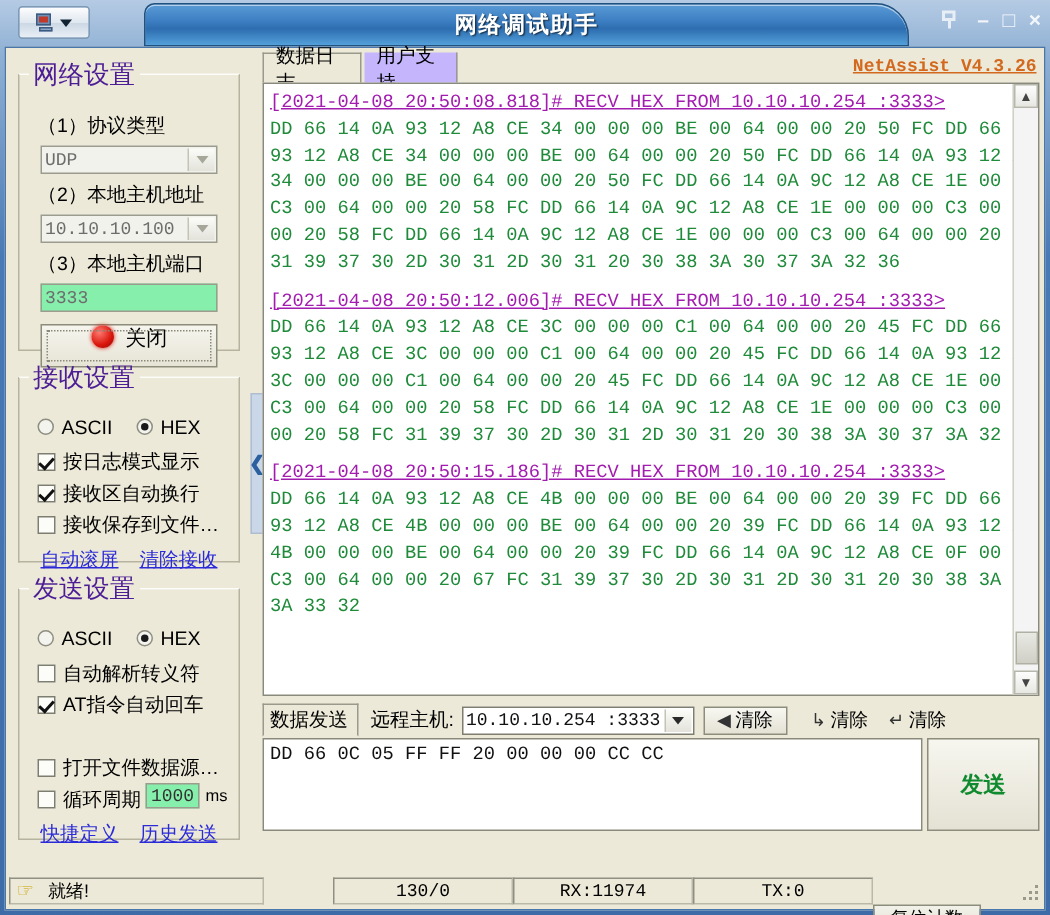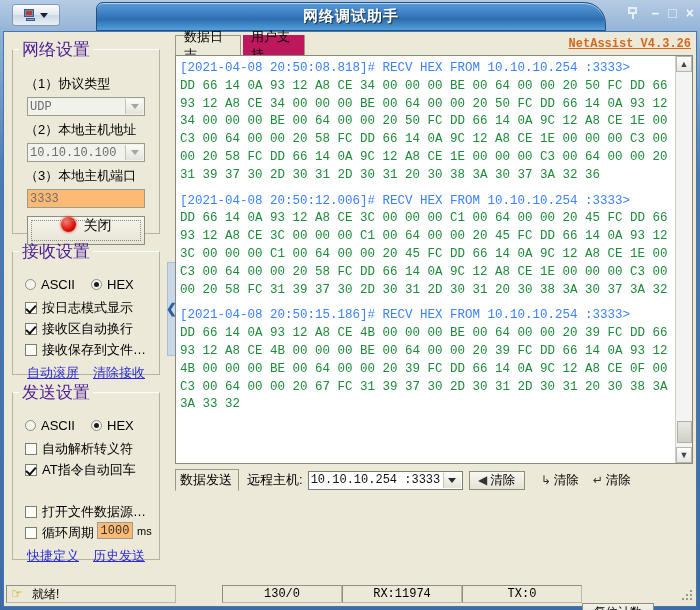--- a/index.html
+++ b/index.html
@@ -70,21 +70,21 @@
   }
   fieldset.grp > legend{
     margin-left:6px;padding:0 3px;font-size:17px;color:#4c1d95;
   }
   .lbl{font-size:13px;color:#000;}
   .field{
     box-sizing:border-box;border:1px solid #9b9b8e;background:#f2f2ec;
     font-family:"Liberation Mono", monospace;font-size:12px;color:#6d6d6d;
     display:flex;align-items:center;padding-left:2px;
   }
-  .field.editable{background:#fdba74;}
+  .field.editable{background:#86efac;}
   .combo{position:relative;}
   .combo .arrowbox{
     position:absolute;right:1px;top:1px;bottom:1px;width:17px;
     background:linear-gradient(to bottom,#fbfbf8,#e3e3db);
     border-left:1px solid #c3c3b6;
     display:flex;align-items:center;justify-content:center;
   }
   .tri-dn{width:0;height:0;border-left:4px solid transparent;border-right:4px solid transparent;border-top:5px solid #a6a699;}
   .tri-dn.blk{border-top-color:#2a2a2a;}
 
@@ -142,37 +142,37 @@
   .tab{
     position:absolute;top:1px;height:21px;box-sizing:border-box;
     display:flex;align-items:center;justify-content:center;
     font-size:13px;color:#000;padding:0 8px;
   }
   .tab.active{
     background:#ece9d8;border:1px solid #9a9a8c;border-bottom:1px solid #ece9d8;
     font-weight:normal;
   }
   .tab.inactive{
-    background:#be185d;border-right:1px solid #9a9a8c;
+    background:#c4b5fd;border-right:1px solid #9a9a8c;
   }
   #version{
     position:absolute;right:2px;top:3px;font-family:"Liberation Mono",monospace;
     font-size:12px;font-weight:bold;color:#d2691e;text-decoration:underline;
   }
   #logbox{
     position:absolute;left:0;top:21px;width:518px;height:409px;
     background:#ffffff;border:1px solid #8a8a7c;box-sizing:border-box;
     overflow:hidden;
   }
   #logcontent{
     position:absolute;left:4px;top:4px;right:18px;top:4px;
     font-family:"Liberation Mono","DejaVu Sans Mono",monospace;
     font-size:12.5px;line-height:17.8px;white-space:pre;
   }
-  .loghdr{color:#3b82f6;}
+  .loghdr{color:#a21caf;text-decoration:underline;}
   .logdata{color:#1f8b3a;}
   .blkgap{height:8px;}
   #logscroll{
     position:absolute;right:0;top:0;width:17px;bottom:0;
     background:#f4f4f4;border-left:1px solid #cfcfc4;box-sizing:border-box;
   }
   .sbbtn{
     position:absolute;left:0;width:16px;height:16px;
     background:linear-gradient(to bottom,#fdfdfd,#e7e7e2);
     border:1px solid #b7b7ab;box-sizing:border-box;
@@ -408,20 +408,28 @@
         <div class="plainbtn" style="margin-left:14px;">
           <span class="arr">↳</span>
           <span>清除</span>
         </div>
         <div class="plainbtn" style="margin-left:10px;">
           <span class="arr">↵</span>
           <span>清除</span>
         </div>
       </div>
 
+      <div id="sendbody">
+        <div id="sendinput">
+          <span>DD 66 0C 05 FF FF 20 00 00 00 CC CC</span>
+        </div>
+        <div id="sendbtn">
+          <span>发送</span>
+        </div>
+      </div>
     </div>
 
     <div id="statusbar">
       <div class="stcell" style="width:170px;justify-content:flex-start;font-family:'Liberation Sans',sans-serif;">
         <span class="hand-icon">☞</span>
         <span>就绪!</span>
       </div>
       <div class="stcell" style="width:120px;margin-left:46px;">130/0</div>
       <div class="stcell" style="width:120px;">RX:11974</div>
       <div class="stcell" style="width:120px;">TX:0</div>

